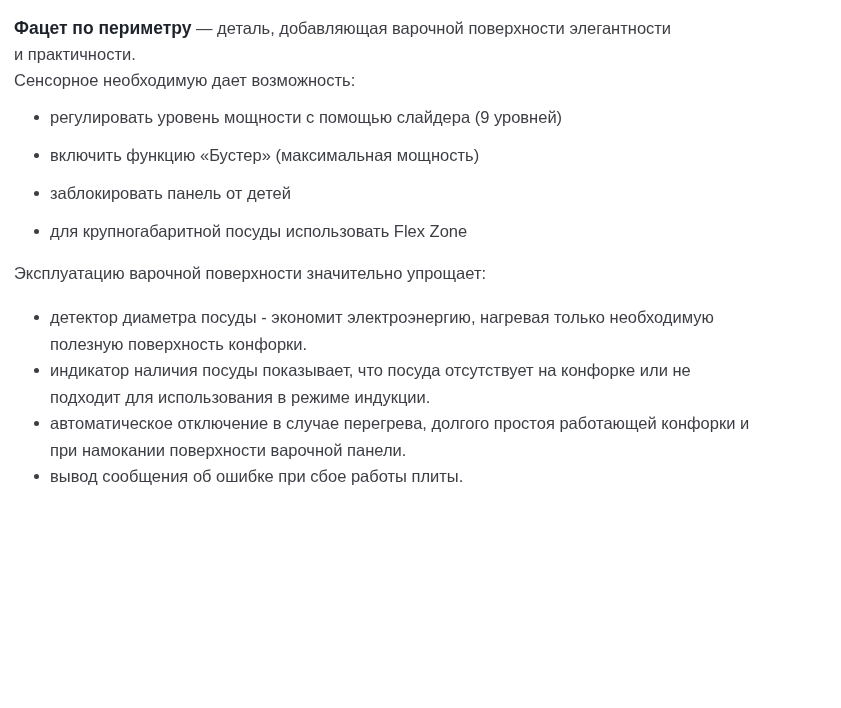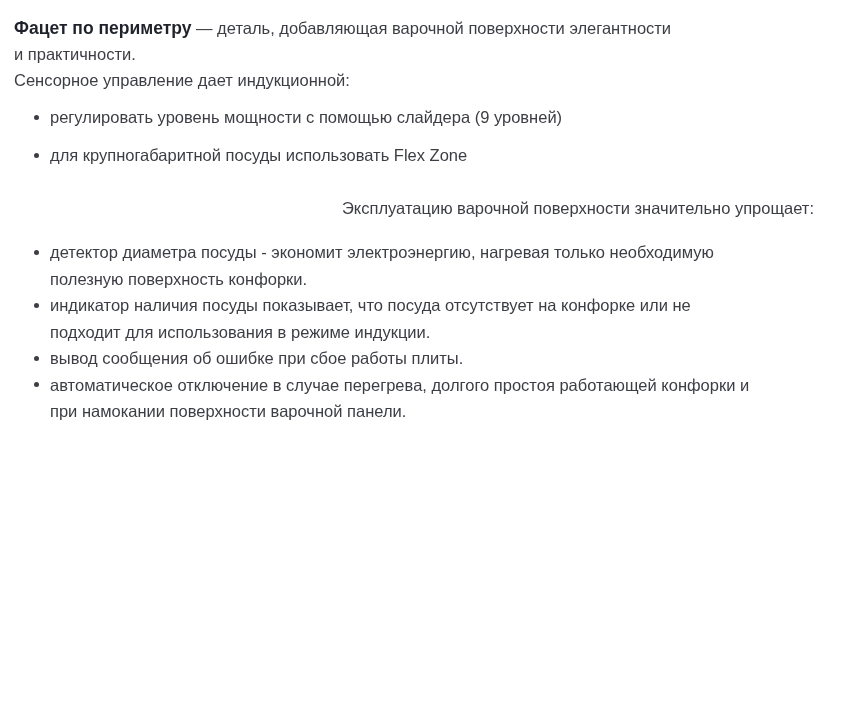--- a/index.html
+++ b/index.html
@@ -35,51 +35,53 @@
     top: 10.5px;
     width: 5px;
     height: 5px;
     border-radius: 50%;
     background: #3c3e44;
   }
   .list-spaced { margin-top: 11px; }
   .list-spaced li { margin-bottom: 12px; }
   .list-spaced li.extra-gap { }
   .list-spaced li:last-child { margin-bottom: 16px; }
-  .heading2 { margin-top: 27px; text-align: right; }
+  .heading2 { margin-top: 16px; }
   .list-tight { margin-top: 18px; line-height: 26.5px; }
   .list-tight li { margin: 0; white-space: pre-line; }
   .list-tight li::before { top: 10.8px; }
   .note {
     margin-top: 13px;
     padding-left: 36px;
     white-space: pre-line;
   }
 </style>
 </head>
 <body>
 
 <div class="page">
 
   <p class="intro"><strong>Фацет по периметру</strong><span> — деталь, добавляющая варочной поверхности элегантности
 и практичности.</span></p>
 
-  <p class="lead">Сенсорное управление дает индукционной:</p>
+  <p class="lead">Сенсорное необходимую дает возможность:</p>
 
   <ul class="list-spaced">
     <li class="extra-gap">регулировать уровень мощности с помощью слайдера (9 уровней)</li>
+    <li>включить функцию «Бустер» (максимальная мощность)</li>
+    <li>заблокировать панель от детей</li>
     <li>для крупногабаритной посуды использовать Flex Zone</li>
   </ul>
 
   <p class="heading2">Эксплуатацию варочной поверхности значительно упрощает:</p>
 
   <ul class="list-tight">
     <li>детектор диаметра посуды - экономит электроэнергию, нагревая только необходимую
 полезную поверхность конфорки.</li>
     <li>индикатор наличия посуды показывает, что посуда отсутствует на конфорке или не
 подходит для использования в режиме индукции.</li>
-    <li>вывод сообщения об ошибке при сбое работы плиты.</li>
     <li>автоматическое отключение в случае перегрева, долгого простоя работающей конфорки и
 при намокании поверхности варочной панели.</li>
+    <li>вывод сообщения об ошибке при сбое работы плиты.</li>
   </ul>
 
 
 </div>
 
 </body></html>

